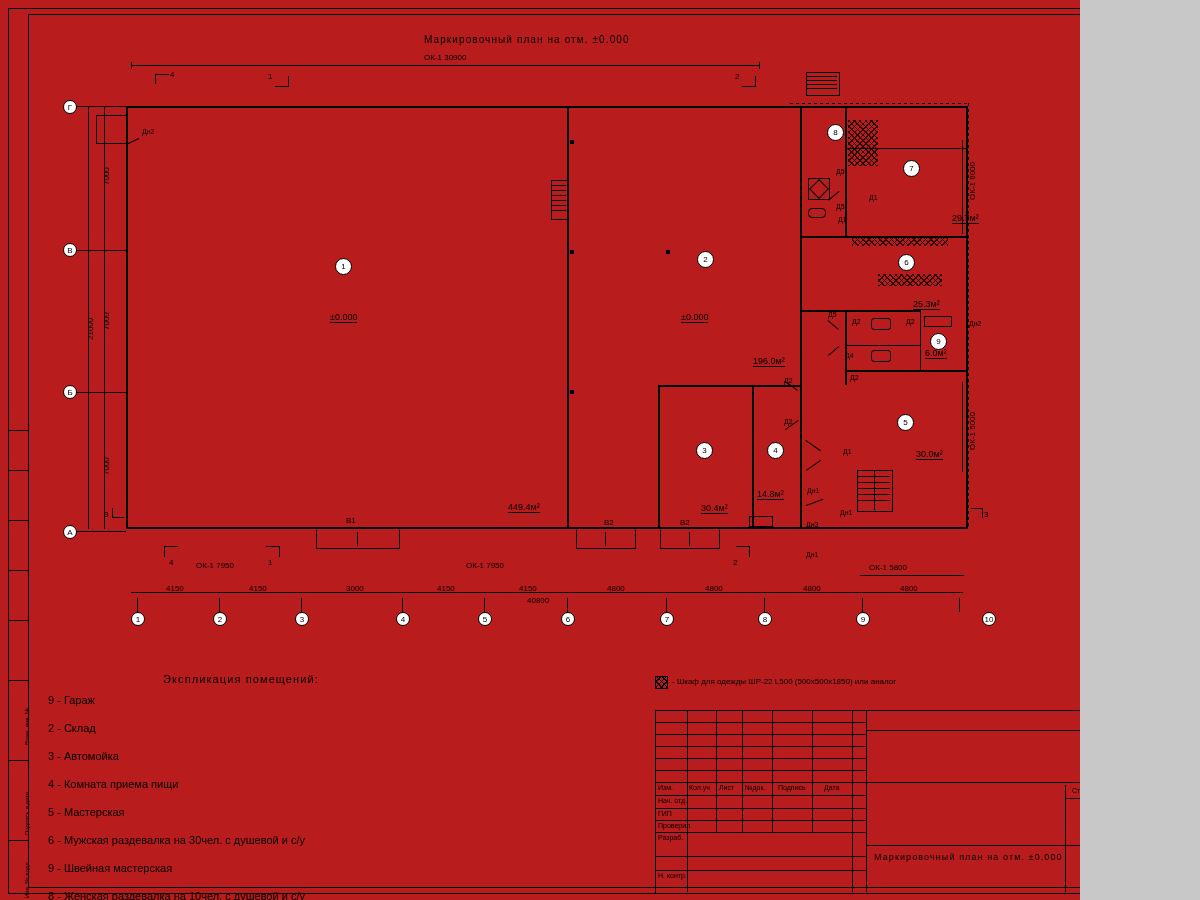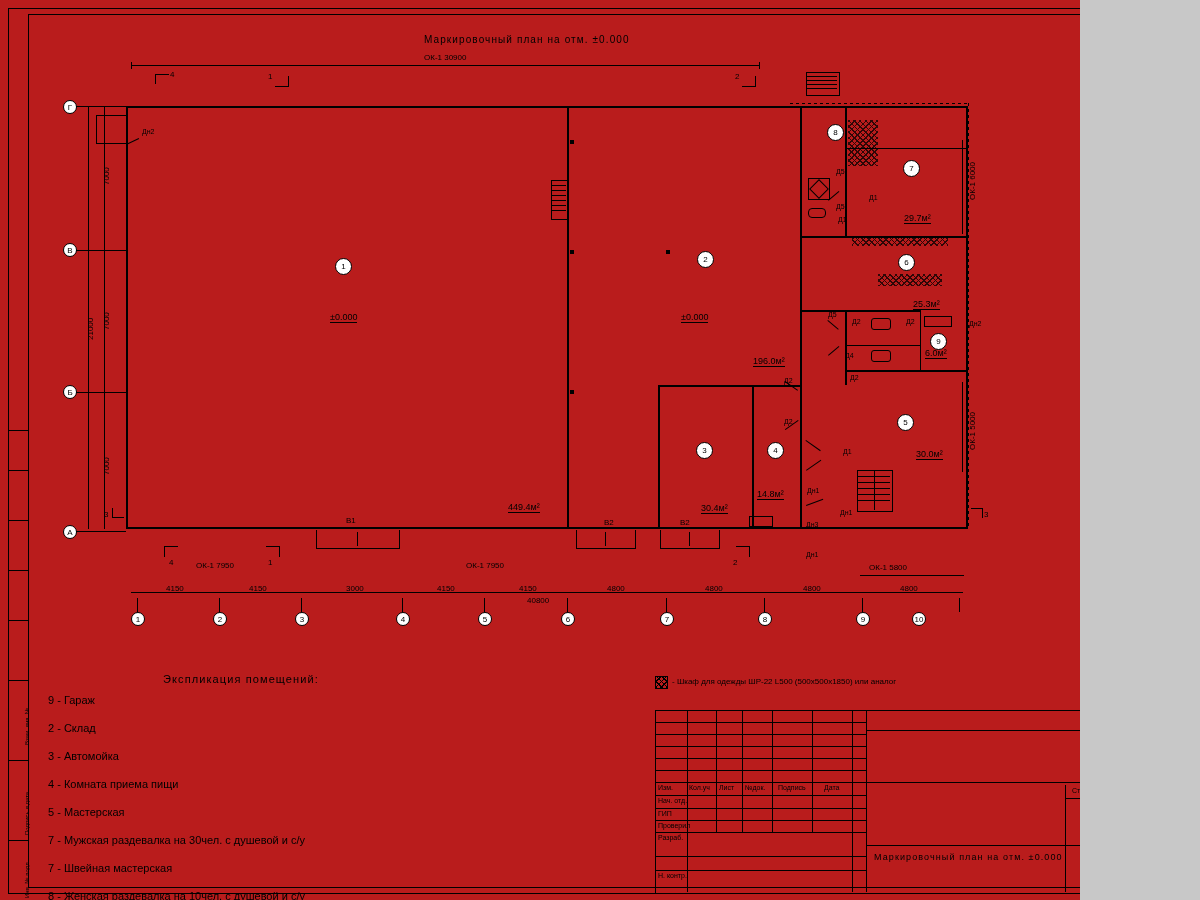--- a/index.html
+++ b/index.html
@@ -158,21 +158,21 @@
   <div class="circ circ-md" style="left:930px;top:333px;">9</div>
 
   <div class="lbl t9 underline" style="left:330px;top:312px;">±0.000</div>
   <div class="lbl t9 underline" style="left:681px;top:312px;">±0.000</div>
   <div class="lbl t9 underline" style="left:508px;top:502px;">449.4м²</div>
   <div class="lbl t9 underline" style="left:753px;top:356px;">196.0м²</div>
   <div class="lbl t9 underline" style="left:701px;top:503px;">30.4м²</div>
   <div class="lbl t9 underline" style="left:757px;top:489px;">14.8м²</div>
   <div class="lbl t9 underline" style="left:916px;top:449px;">30.0м²</div>
   <div class="lbl t9 underline" style="left:913px;top:299px;">25.3м²</div>
-  <div class="lbl t9 underline" style="left:904px;top:213px;">29.7м²</div>
+  <div class="lbl t9 underline" style="left:952px;top:213px;">29.7м²</div>
   <div class="lbl t9 underline" style="left:925px;top:348px;">6.0м²</div>
 
   <div class="lbl t7" style="left:836px;top:168px;">Д5</div>
   <div class="lbl t7" style="left:869px;top:194px;">Д1</div>
   <div class="lbl t7" style="left:836px;top:203px;">Д5</div>
   <div class="lbl t7" style="left:838px;top:216px;">Д1</div>
   <div class="lbl t7" style="left:828px;top:311px;">Д5</div>
   <div class="lbl t7" style="left:852px;top:318px;">Д2</div>
   <div class="lbl t7" style="left:906px;top:318px;">Д2</div>
   <div class="lbl t7" style="left:845px;top:352px;">Д4</div>
@@ -242,21 +242,21 @@
 
   <div class="circ circ-sm" style="left:131px;top:612px;">1</div>
   <div class="circ circ-sm" style="left:213px;top:612px;">2</div>
   <div class="circ circ-sm" style="left:295px;top:612px;">3</div>
   <div class="circ circ-sm" style="left:396px;top:612px;">4</div>
   <div class="circ circ-sm" style="left:478px;top:612px;">5</div>
   <div class="circ circ-sm" style="left:561px;top:612px;">6</div>
   <div class="circ circ-sm" style="left:660px;top:612px;">7</div>
   <div class="circ circ-sm" style="left:758px;top:612px;">8</div>
   <div class="circ circ-sm" style="left:856px;top:612px;">9</div>
-  <div class="circ circ-sm" style="left:912px;top:612px;">10</div>
+  <div class="circ circ-sm" style="left:982px;top:612px;">10</div>
 
   <div class="ln v" style="left:137px;top:598px;height:14px;"></div>
   <div class="ln v" style="left:219px;top:598px;height:14px;"></div>
   <div class="ln v" style="left:301px;top:598px;height:14px;"></div>
   <div class="ln v" style="left:402px;top:598px;height:14px;"></div>
   <div class="ln v" style="left:484px;top:598px;height:14px;"></div>
   <div class="ln v" style="left:567px;top:598px;height:14px;"></div>
   <div class="ln v" style="left:666px;top:598px;height:14px;"></div>
   <div class="ln v" style="left:764px;top:598px;height:14px;"></div>
   <div class="ln v" style="left:862px;top:598px;height:14px;"></div>
@@ -286,22 +286,22 @@
   <div class="ln h" style="left:76px;top:392px;width:50px;"></div>
   <div class="ln h" style="left:76px;top:531px;width:50px;"></div>
 
   <div class="lbl expl-title spaced" style="left:163px;top:673px;">Экспликация помещений:</div>
   <div style="position:absolute;left:48px;top:690px;">
     <div class="lbl t11" style="position:relative;margin-top:4px;">9 - Гараж</div>
     <div class="lbl t11" style="position:relative;margin-top:16px;">2 - Склад</div>
     <div class="lbl t11" style="position:relative;margin-top:16px;">3 - Автомойка</div>
     <div class="lbl t11" style="position:relative;margin-top:16px;">4 - Комната приема пищи</div>
     <div class="lbl t11" style="position:relative;margin-top:16px;">5 - Мастерская</div>
-    <div class="lbl t11" style="position:relative;margin-top:16px;">7 - Мужская раздевалка на 30чел. с душевой и с/у</div>
-    <div class="lbl t11" style="position:relative;margin-top:16px;">7 - Швейная мастерская</div>
+    <div class="lbl t11" style="position:relative;margin-top:16px;">6 - Мужская раздевалка на 30чел. с душевой и с/у</div>
+    <div class="lbl t11" style="position:relative;margin-top:16px;">9 - Швейная мастерская</div>
     <div class="lbl t11" style="position:relative;margin-top:16px;">8 - Женская раздевалка на 10чел. с душевой и с/у</div>
 
   </div>
 
   <div class="hatch" style="position:absolute;left:655px;top:676px;width:11px;height:11px;border:1px solid #000;"></div>
   <div class="lbl t8" style="left:672px;top:677px;">- Шкаф для одежды ШР-22 L500 (500x500x1850) или аналог</div>
 
   <div class="ln" style="left:655px;top:710px;width:545px;height:182px;border:1px solid #000;background:transparent;"></div>
 
   <div class="ln v" style="left:655px;top:710px;height:182px;"></div>

